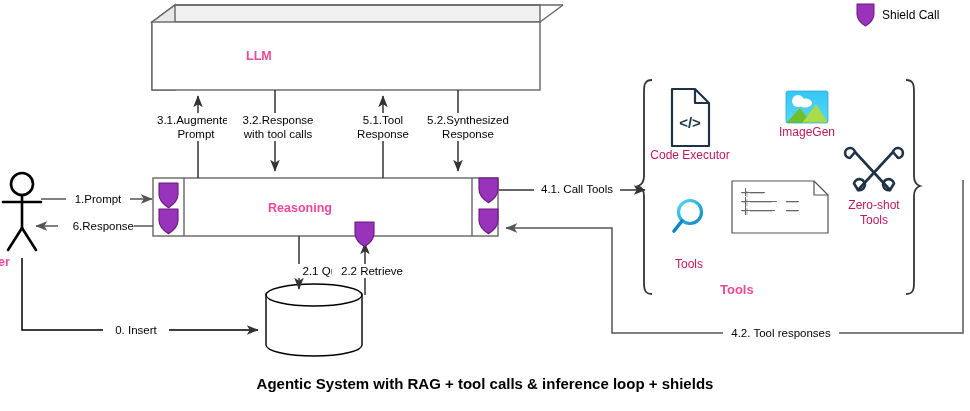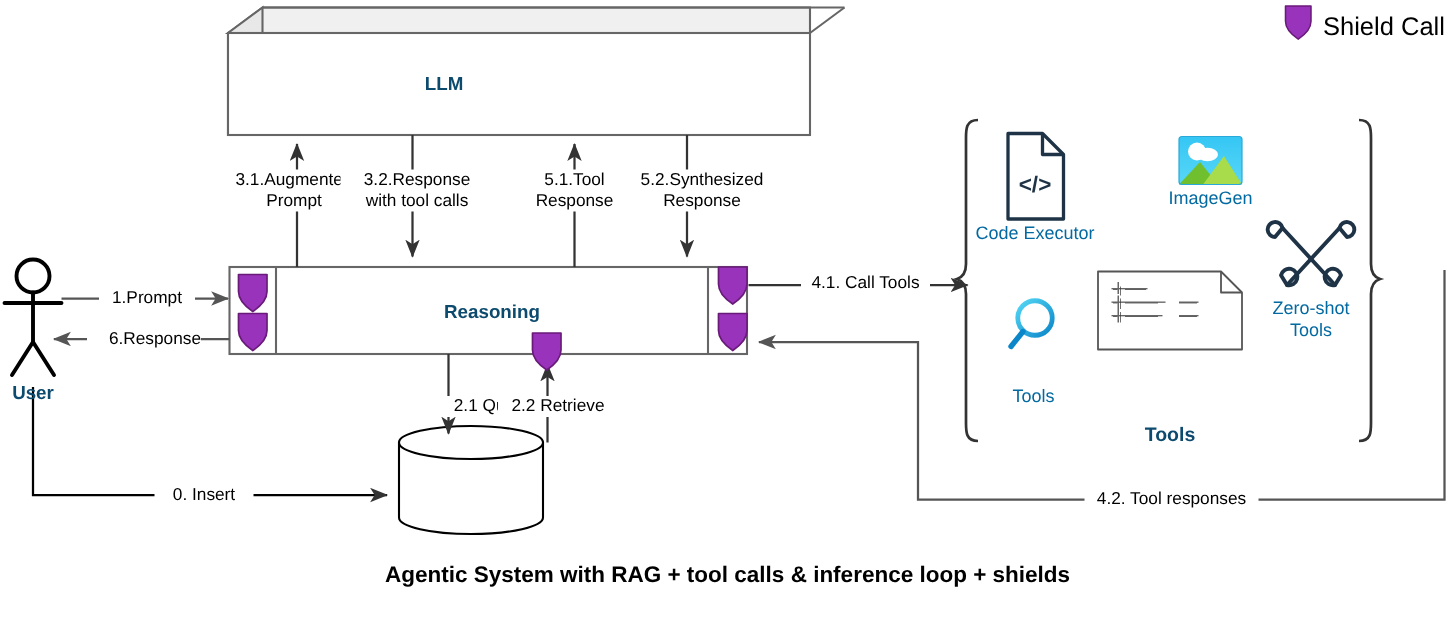--- a/index.html
+++ b/index.html
@@ -36,47 +36,47 @@
     white-space: pre-line;
   }
   .lbl-white-bg {
     background: #ffffff;
   }
   .nodetext {
     position: absolute;
     font-family: "Liberation Sans", sans-serif;
     font-weight: bold;
     font-size: 12.5px;
-    color: #0c4a6e;
-    text-align: center;
+    color: #ec4899;
+    text-align: left;
   }
   .tool-label {
     position: absolute;
     font-family: "Liberation Sans", sans-serif;
     font-size: 12px;
-    color: #0369a1;
+    color: #be185d;
     text-align: center;
     line-height: 15px;
     white-space: pre-line;
   }
   .caption {
     position: absolute;
     font-family: "Liberation Sans", sans-serif;
     font-size: 15px;
     color: #000000;
     text-align: center;
     width: 970px;
     left: 0;
     top: 375px;
     font-weight: bold;
   }
   .legend-text {
     position: absolute;
     font-family: "Liberation Sans", sans-serif;
-    font-size: 17px;
+    font-size: 12px;
     color: #000000;
     text-align: center;
   }
 </style>
 </head>
 <body>
 
 <div id="stage">
 
   <svg class="svg-layer" viewBox="0 0 970 411">

